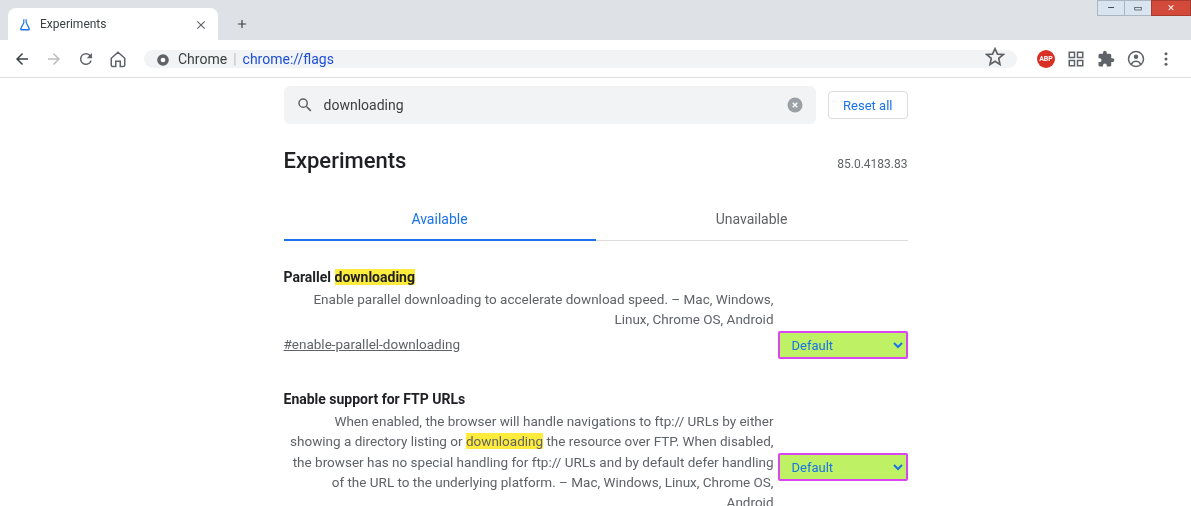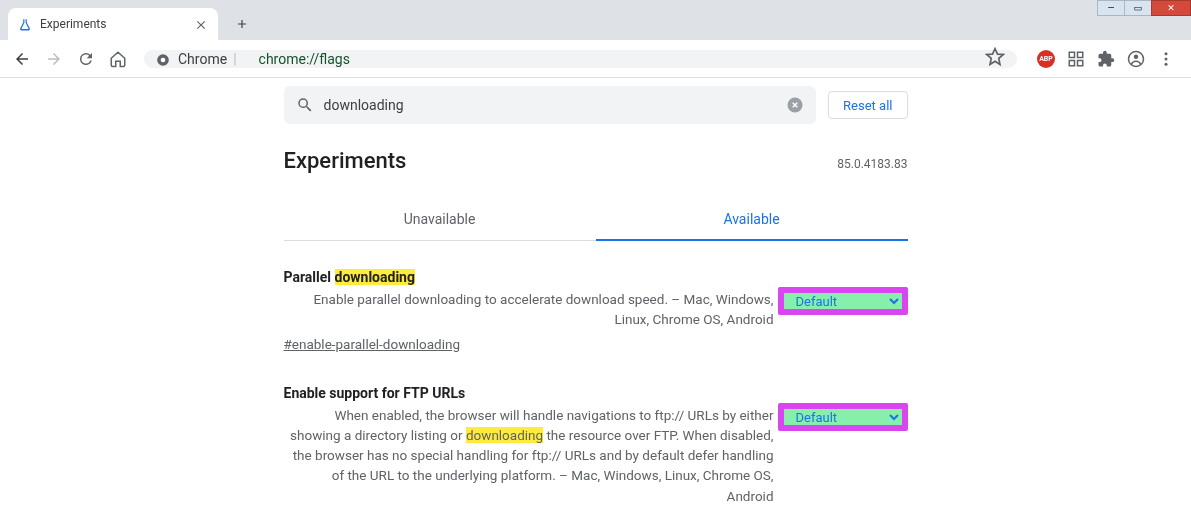--- a/index.html
+++ b/index.html
@@ -25,21 +25,21 @@
 .new-tab svg { width: 14px; height: 14px; color: #3c4043; }
 
 
 .toolbar { height: 38px; background: #fff; display: flex; align-items: center; padding: 0 8px; border-bottom: 1px solid #e0e0e0; gap: 4px; }
 .nav-btn { width: 28px; height: 28px; display: flex; align-items: center; justify-content: center; border-radius: 50%; cursor: pointer; color: #5f6368; }
 .nav-btn.disabled { color: #bdbdbd; }
 .omnibox { flex: 1; height: 18px; background: #f1f3f4; border-radius: 15px; display: flex; align-items: center; padding: 0 12px; margin: 0 8px; }
 .omnibox-icon { width: 14px; height: 14px; color: #5f6368; margin-right: 8px; }
 .omnibox-text { font-size: 14px; color: #3c4043; display: flex; align-items: center; }
 .omnibox-divider { color: #bdbdbd; margin: 0 6px; }
-.omnibox-url { color: #14532d; margin-left: 16px; }
+.omnibox-url { color: #1d4ed8; }
 .star-btn { margin-left: auto; width: 20px; color: #5f6368; }
 .ext-icons { display: flex; align-items: center; gap: 12px; padding: 0 8px; }
 .ext-icon { width: 18px; height: 18px; display: flex; align-items: center; justify-content: center; }
 .abp-icon { background: #d93025; color: #fff; border-radius: 50%; font-size: 7px; font-weight: bold; width: 18px; height: 18px; display:flex; align-items:center; justify-content:center; }
 
 
 .content { display: flex; flex-direction: column; align-items: center; padding-top: 8px; }
 .content-inner { width: 624px; }
 
 
@@ -62,21 +62,21 @@
 
 
 .flags { width: 624px; margin-top: 28px; }
 .flag { display: flex; gap: 4px; margin-bottom: 32px; }
 .flag-body { flex: 1; }
 .flag-title { font-size: 14px; font-weight: bold; color: #202124; margin-bottom: 4px; }
 .flag-desc { font-size: 13.5px; color: #5f6368; line-height: 1.5; margin-bottom: 4px; text-align: right; }
 .flag-anchor { font-size: 13.5px; color: #5f6368; text-decoration: underline; }
 .highlight { background: #ffeb3b; }
 .flag-control { padding-top: 18px; }
-.flag-select { width: 130px; height: 28px; border: 6px solid #d946ef; color: #1a73e8; font-size: 13px; padding: 0 8px; background: #86efac; cursor: pointer; border-radius: 2px; }
+.flag-select { width: 130px; height: 28px; border: 2px solid #d946ef; color: #1a73e8; font-size: 13px; padding: 0 8px; background: #bef264; cursor: pointer; border-radius: 2px; margin-top: 44px; }
 </style>
 </head>
 <body>
 
 <div class="window-controls">
   <div class="win-btn win-min">—</div>
   <div class="win-btn win-max">▭</div>
   <div class="win-btn win-close">✕</div>
 </div>
 
@@ -196,22 +196,22 @@
   </div>
 
   <div class="content-inner">
     <div class="page-header">
       <h1 class="page-title">Experiments</h1>
       <span class="version">85.0.4183.83</span>
     </div>
   </div>
 
   <div class="content-tabs">
+    <div class="content-tab active">Available</div>
     <div class="content-tab">Unavailable</div>
-    <div class="content-tab active">Available</div>
   </div>
 
   <div class="flags">
 
     <div class="flag">
       <div class="flag-body">
         <div class="flag-title">
           <span>Parallel </span><span class="highlight">downloading</span><span></span>
         </div>
         <div class="flag-desc">

